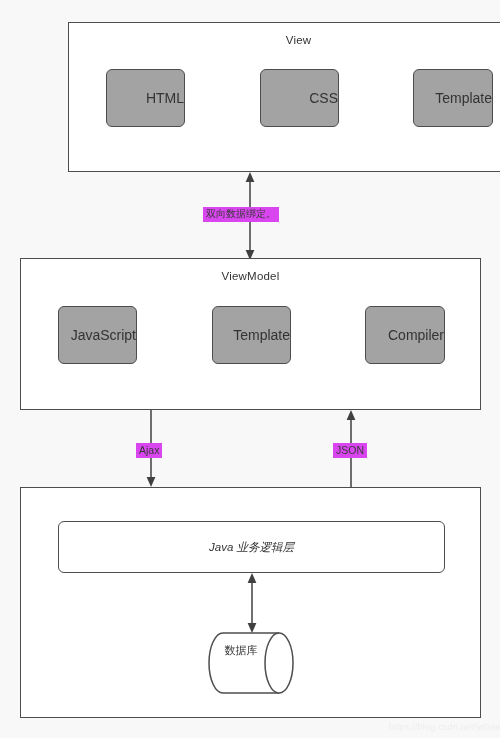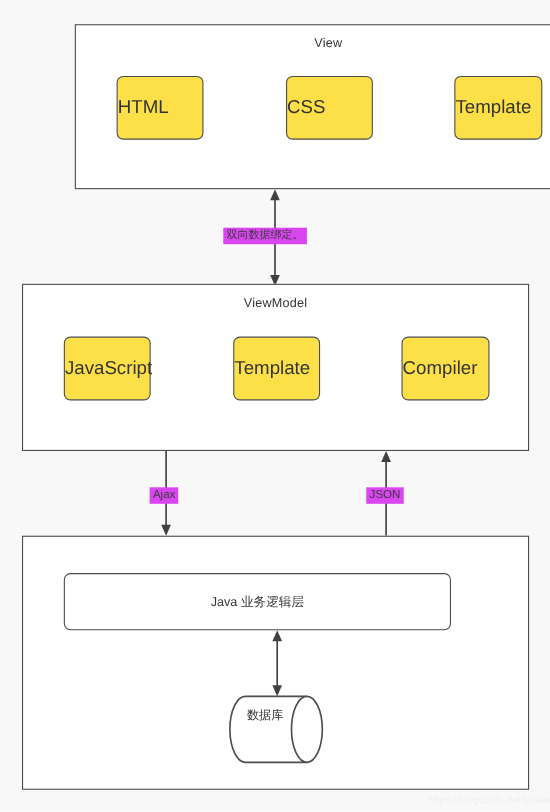--- a/index.html
+++ b/index.html
@@ -29,28 +29,28 @@
     right: 0;
     text-align: center;
     font-size: 11.5px;
     color: #333333;
     letter-spacing: 0.2px;
   }
 
   
   .node {
     position: absolute;
-    background: #fde047;
+    background: #a3a3a3;
     border: 1.5px solid #4d4d4d;
     border-radius: 6px;
     box-sizing: border-box;
     display: flex;
     align-items: center;
-    justify-content: flex-start;
-    font-size: 17px;
+    justify-content: flex-end;
+    font-size: 14px;
     color: #333333;
   }
 
   
   .bar {
     position: absolute;
     background: #ffffff;
     border: 1.5px solid #4d4d4d;
     border-radius: 6px;
     box-sizing: border-box;
@@ -163,21 +163,21 @@
   <div class="edge-label" style="left:136px; top:443px;">Ajax</div>
 
   <svg class="arrow-svg" style="left:344px; top:410px; width:14px; height:77px;" viewBox="0 0 14 77" xmlns="http://www.w3.org/2000/svg">
     <line class="arrow-line" x1="7" y1="9" x2="7" y2="77"></line>
     <polygon class="arrow-head" points="7,0 2.6,10 11.4,10"></polygon>
   </svg>
   <div class="edge-label" style="left:333px; top:443px;">JSON</div>
 
   <div class="layer" style="left:20px; top:487px; width:461px; height:231px;">
 
-    <div class="bar" style="left:37px; top:33px; width:352px; height:52px;">
+    <div class="bar" style="left:37px; top:33px; width:387px; height:52px;font-style:italic;">
       <span>Java 业务逻辑层</span>
     </div>
 
     <svg class="arrow-svg" style="left:224px; top:85px; width:14px; height:60px;" viewBox="0 0 14 60" xmlns="http://www.w3.org/2000/svg">
       <line class="arrow-line" x1="7" y1="9" x2="7" y2="51"></line>
       <polygon class="arrow-head" points="7,0 2.6,10 11.4,10"></polygon>
       <polygon class="arrow-head" points="7,60 2.6,50 11.4,50"></polygon>
     </svg>
 
     <div class="cylinder" style="left:186px; top:143px; width:90px; height:64px;">

